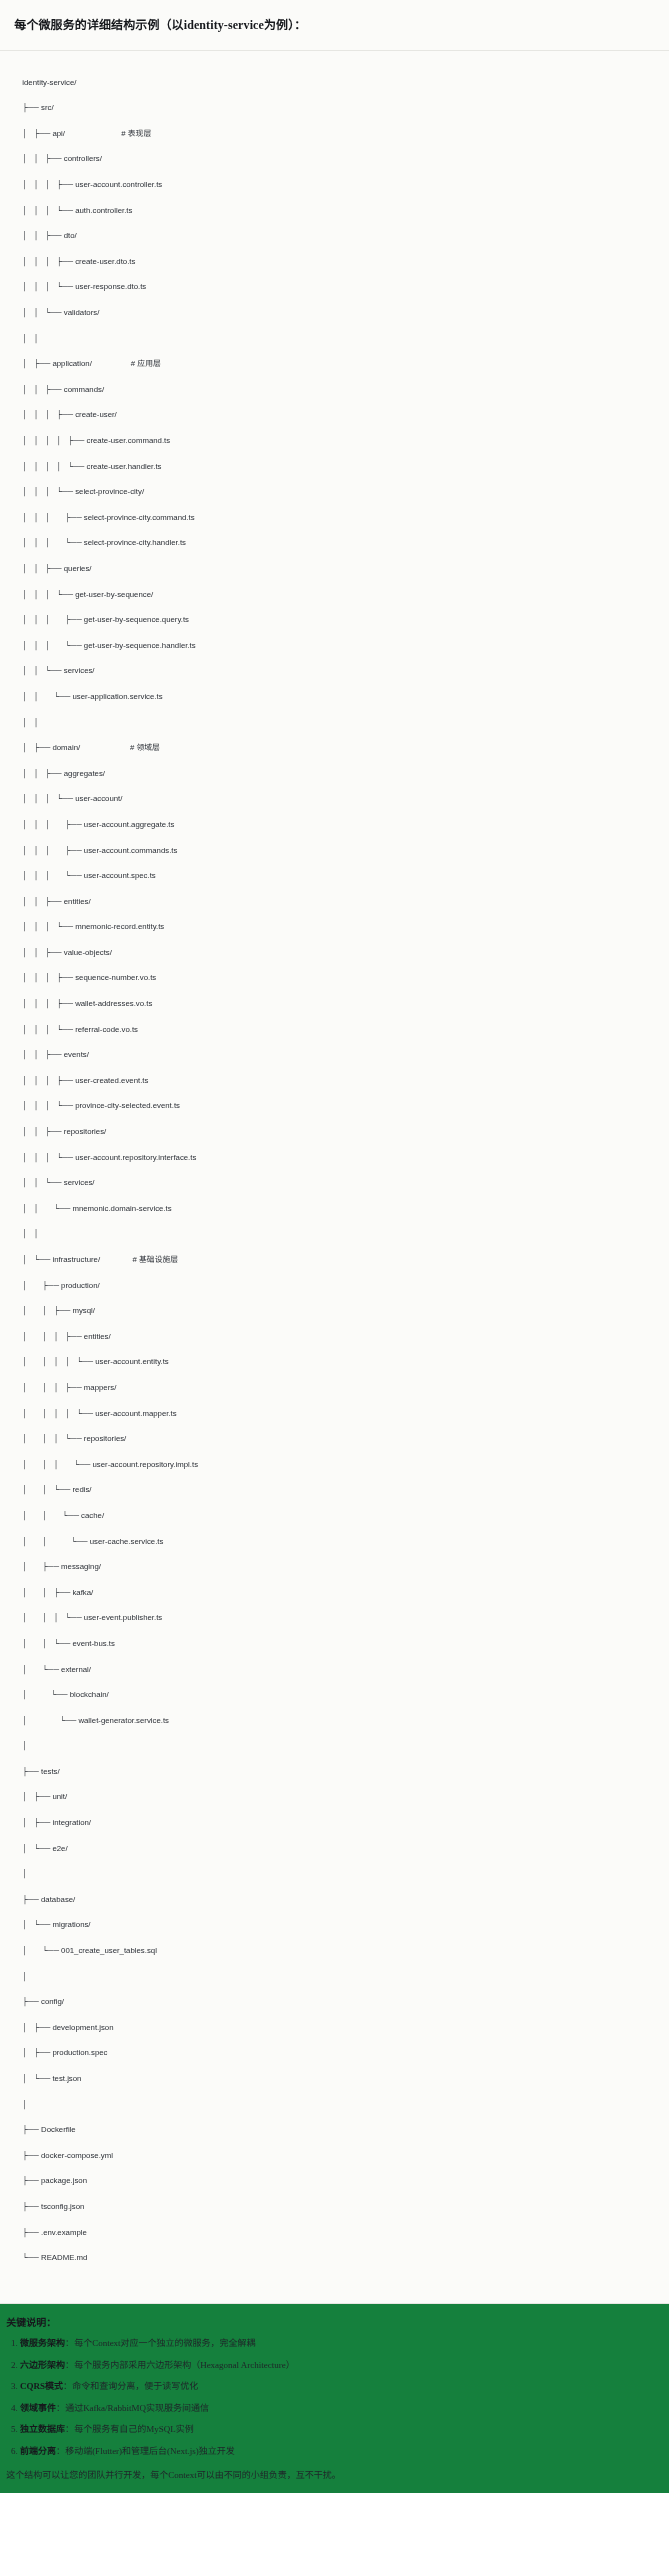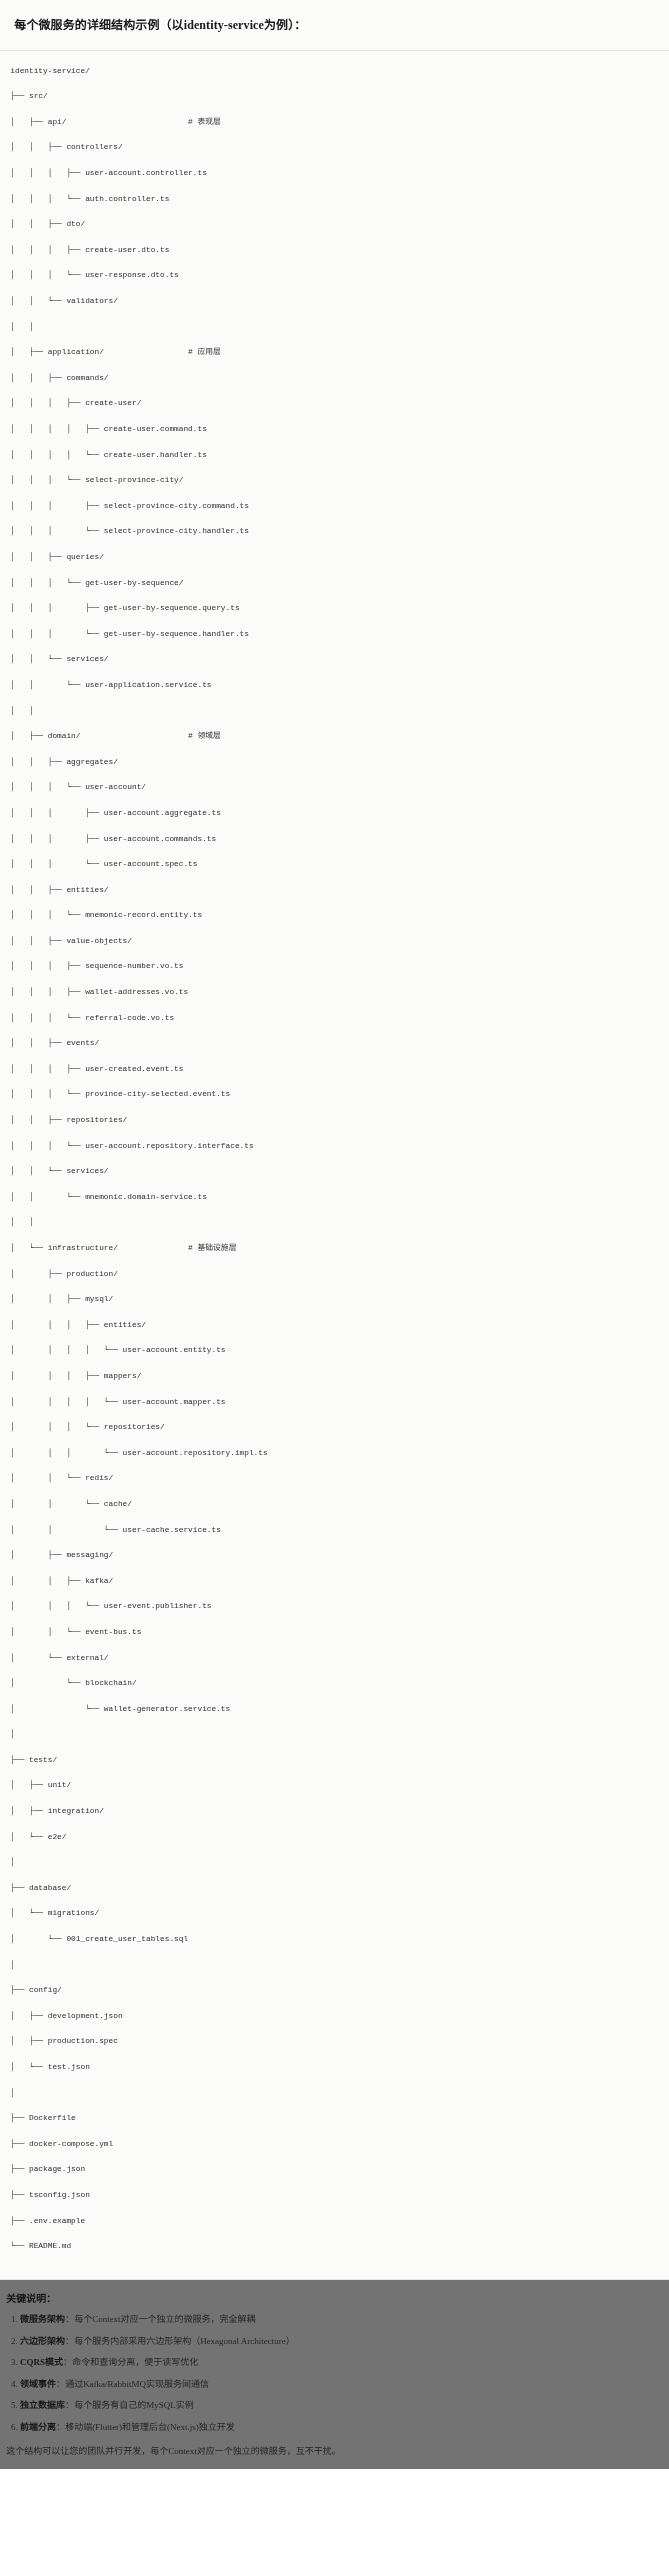--- a/index.html
+++ b/index.html
@@ -36,36 +36,36 @@
     font-family: "Liberation Serif", "DejaVu Serif", serif;
   }
   
   .tree-block {
     background: #fbfbf9;
     padding: 10px 6.3px 8.8px 6.3px;
     box-sizing: border-box;
     border-bottom: 0.6px solid #e6e6e2;
   }
   .tree {
-    margin: 4px;
-    font-family: Liberation Mono, monospace;
+    margin: 16px;
+    font-family: Liberation Sans, sans-serif;
     font-size: 7.8px;
     line-height: 12.8px;
     color: #2b2f36;
     white-space: pre;
     tab-size: 4;
   }
   .tree-line {
     display: block;
     white-space: pre;
     min-height: 12.8px;
   }
   
   .notes-block {
-    background: #737373;
+    background: #15803d;
     padding: 10px 6.3px 10px 6.3px;
     box-sizing: border-box;
   }
   .notes-title {
     margin: 0 0 8.8px 0;
     font-size: 10px;
     font-weight: bold;
     color: #16181c;
     font-family: "Liberation Serif", "DejaVu Serif", serif;
   }
@@ -198,17 +198,17 @@
   <section class="notes-block">
     <h2 class="notes-title">关键说明：</h2>
     <ol class="notes-list" id="notes-list">
         <li><strong class="note-term">微服务架构</strong><span class="note-sep">：</span><span class="note-desc">每个Context对应一个独立的微服务，完全解耦</span></li>
         <li><strong class="note-term">六边形架构</strong><span class="note-sep">：</span><span class="note-desc">每个服务内部采用六边形架构（Hexagonal Architecture）</span></li>
         <li><strong class="note-term">CQRS模式</strong><span class="note-sep">：</span><span class="note-desc">命令和查询分离，便于读写优化</span></li>
         <li><strong class="note-term">领域事件</strong><span class="note-sep">：</span><span class="note-desc">通过Kafka/RabbitMQ实现服务间通信</span></li>
         <li><strong class="note-term">独立数据库</strong><span class="note-sep">：</span><span class="note-desc">每个服务有自己的MySQL实例</span></li>
         <li><strong class="note-term">前端分离</strong><span class="note-sep">：</span><span class="note-desc">移动端(Flutter)和管理后台(Next.js)独立开发</span></li>
       </ol>
-    <p class="closing">这个结构可以让您的团队并行开发，每个Context对应一个独立的微服务，互不干扰。</p>
+    <p class="closing">这个结构可以让您的团队并行开发，每个Context可以由不同的小组负责，互不干扰。</p>
   </section>
 
 </div>
 
 
 </body></html>

